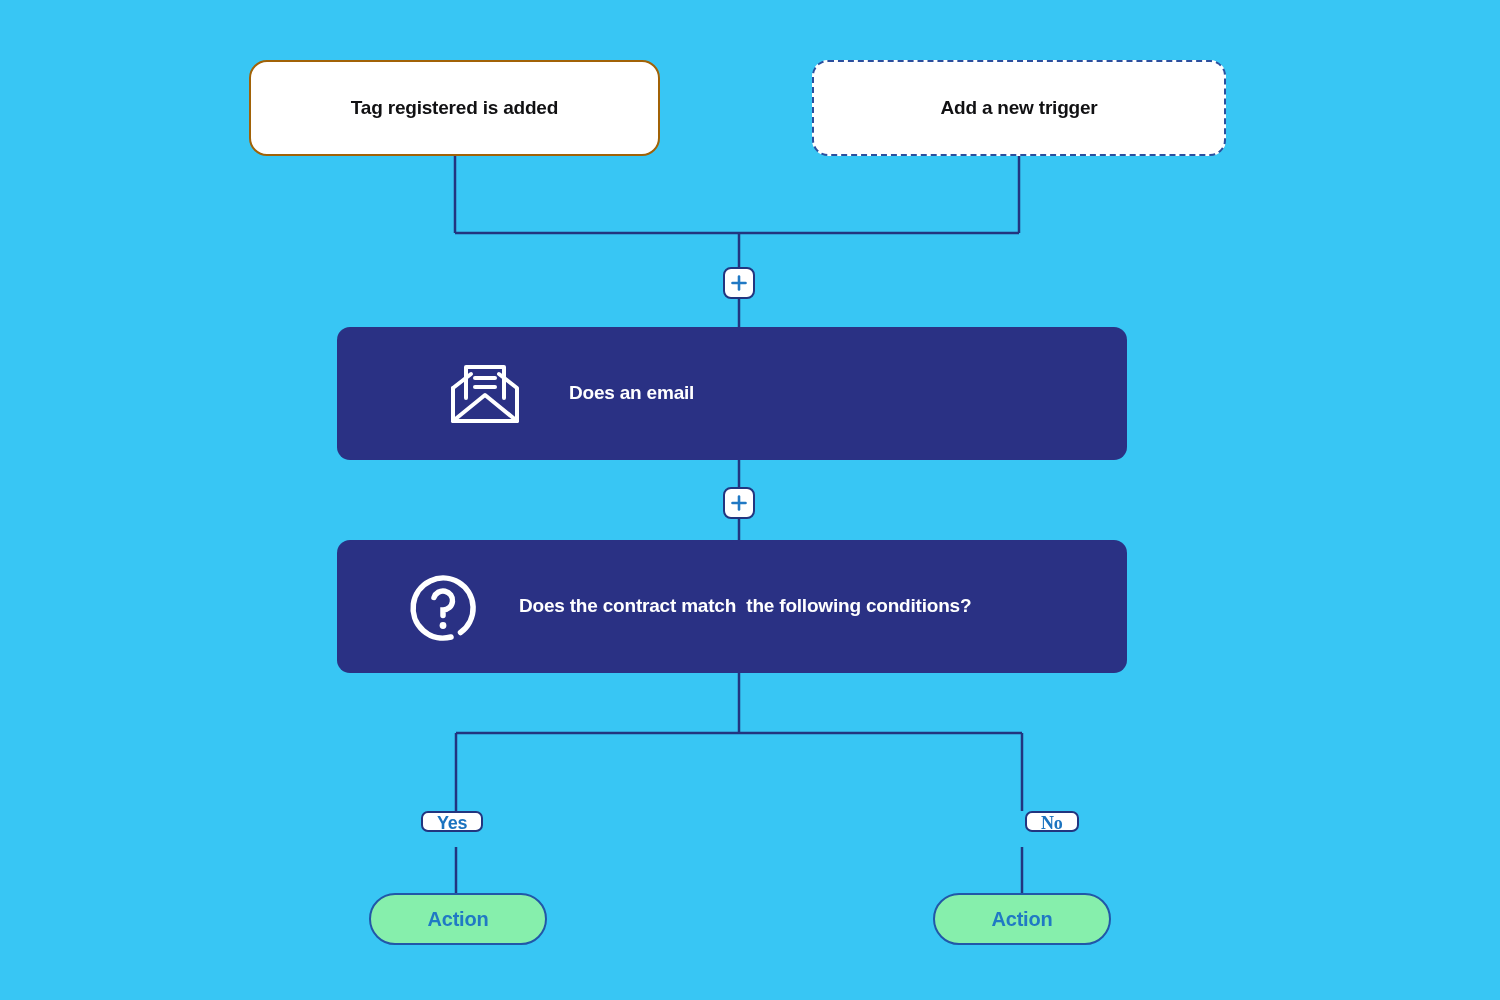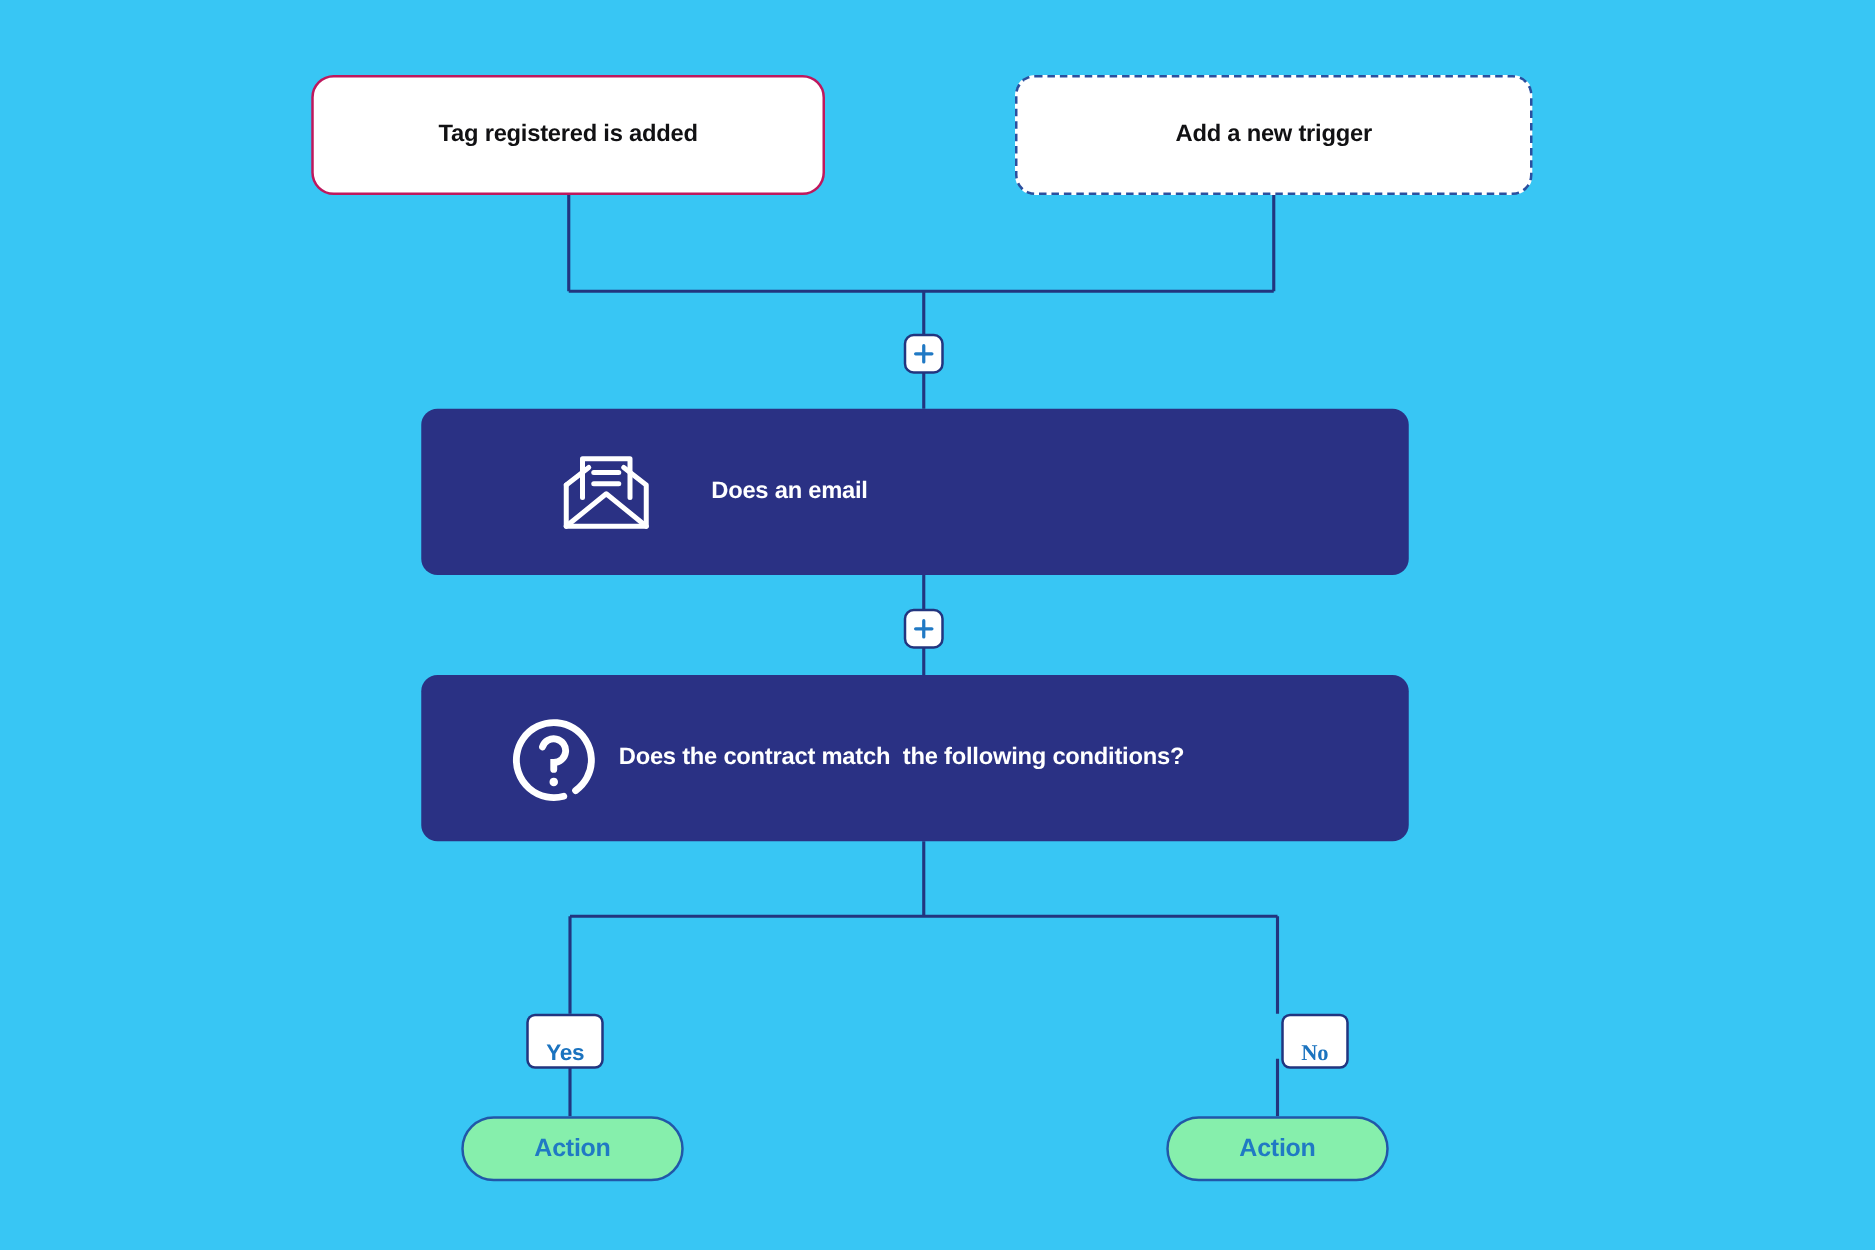--- a/index.html
+++ b/index.html
@@ -31,21 +31,21 @@
 
   
   .node {
     position: absolute;
     box-sizing: border-box;
   }
 
   
   .trigger-card {
     background: #ffffff;
-    border: 2px solid #be185d;
+    border: 2px solid #a16207;
     border-radius: 18px;
     display: flex;
     align-items: center;
     justify-content: center;
     text-align: center;
   }
   .trigger-card.dashed {
     border-style: dashed;
     border-color: #2b4f9e;
     border-radius: 16px;
@@ -90,23 +90,23 @@
     align-items: center;
     justify-content: center;
     cursor: pointer;
   }
 
   
   .branch-badge {
     background: #ffffff;
     border: 2px solid #22357f;
     border-radius: 7px;
-    height: 44px;
-    display: flex;
-    align-items: flex-end;
+    height: 21px;
+    display: flex;
+    align-items: flex-start;
     justify-content: center;
     padding: 0 14px;
   }
   .branch-badge-label {
     color: #1b73bf;
     font-size: 18px;
     font-weight: bold;
     letter-spacing: -0.2px;
   }
 
@@ -198,21 +198,21 @@
 
   <div class="node plus-btn" style="left:723px; top:487px;">
     <svg width="18" height="18" viewBox="0 0 18 18">
       <g stroke="#2079c4" stroke-width="2.6" stroke-linecap="round">
         <line x1="9" y1="2.5" x2="9" y2="15.5"></line>
         <line x1="2.5" y1="9" x2="15.5" y2="9"></line>
       </g>
     </svg>
   </div>
 
-  <div class="node action-card" style="left:337px; top:540px; width:790px; height:133px;">
+  <div class="node action-card" style="left:337px; top:540px; width:790px; height:133px;gap:24px;">
     <div class="icon-slot" style="width:104px; margin-left:54px;">
       <svg width="76" height="76" viewBox="0 0 76 76">
         <g fill="none" stroke="#ffffff" stroke-width="5.5" stroke-linecap="round">
 
           <path d="M55.5,63.5 A30,30 0 1 0 46,68"></path>
 
           <path d="M29,28.5 A9.5,9.5 0 1 1 38,41 L38,46.5"></path>
         </g>
         <circle cx="38" cy="56.5" r="3.4" fill="#ffffff"></circle>
       </svg>

